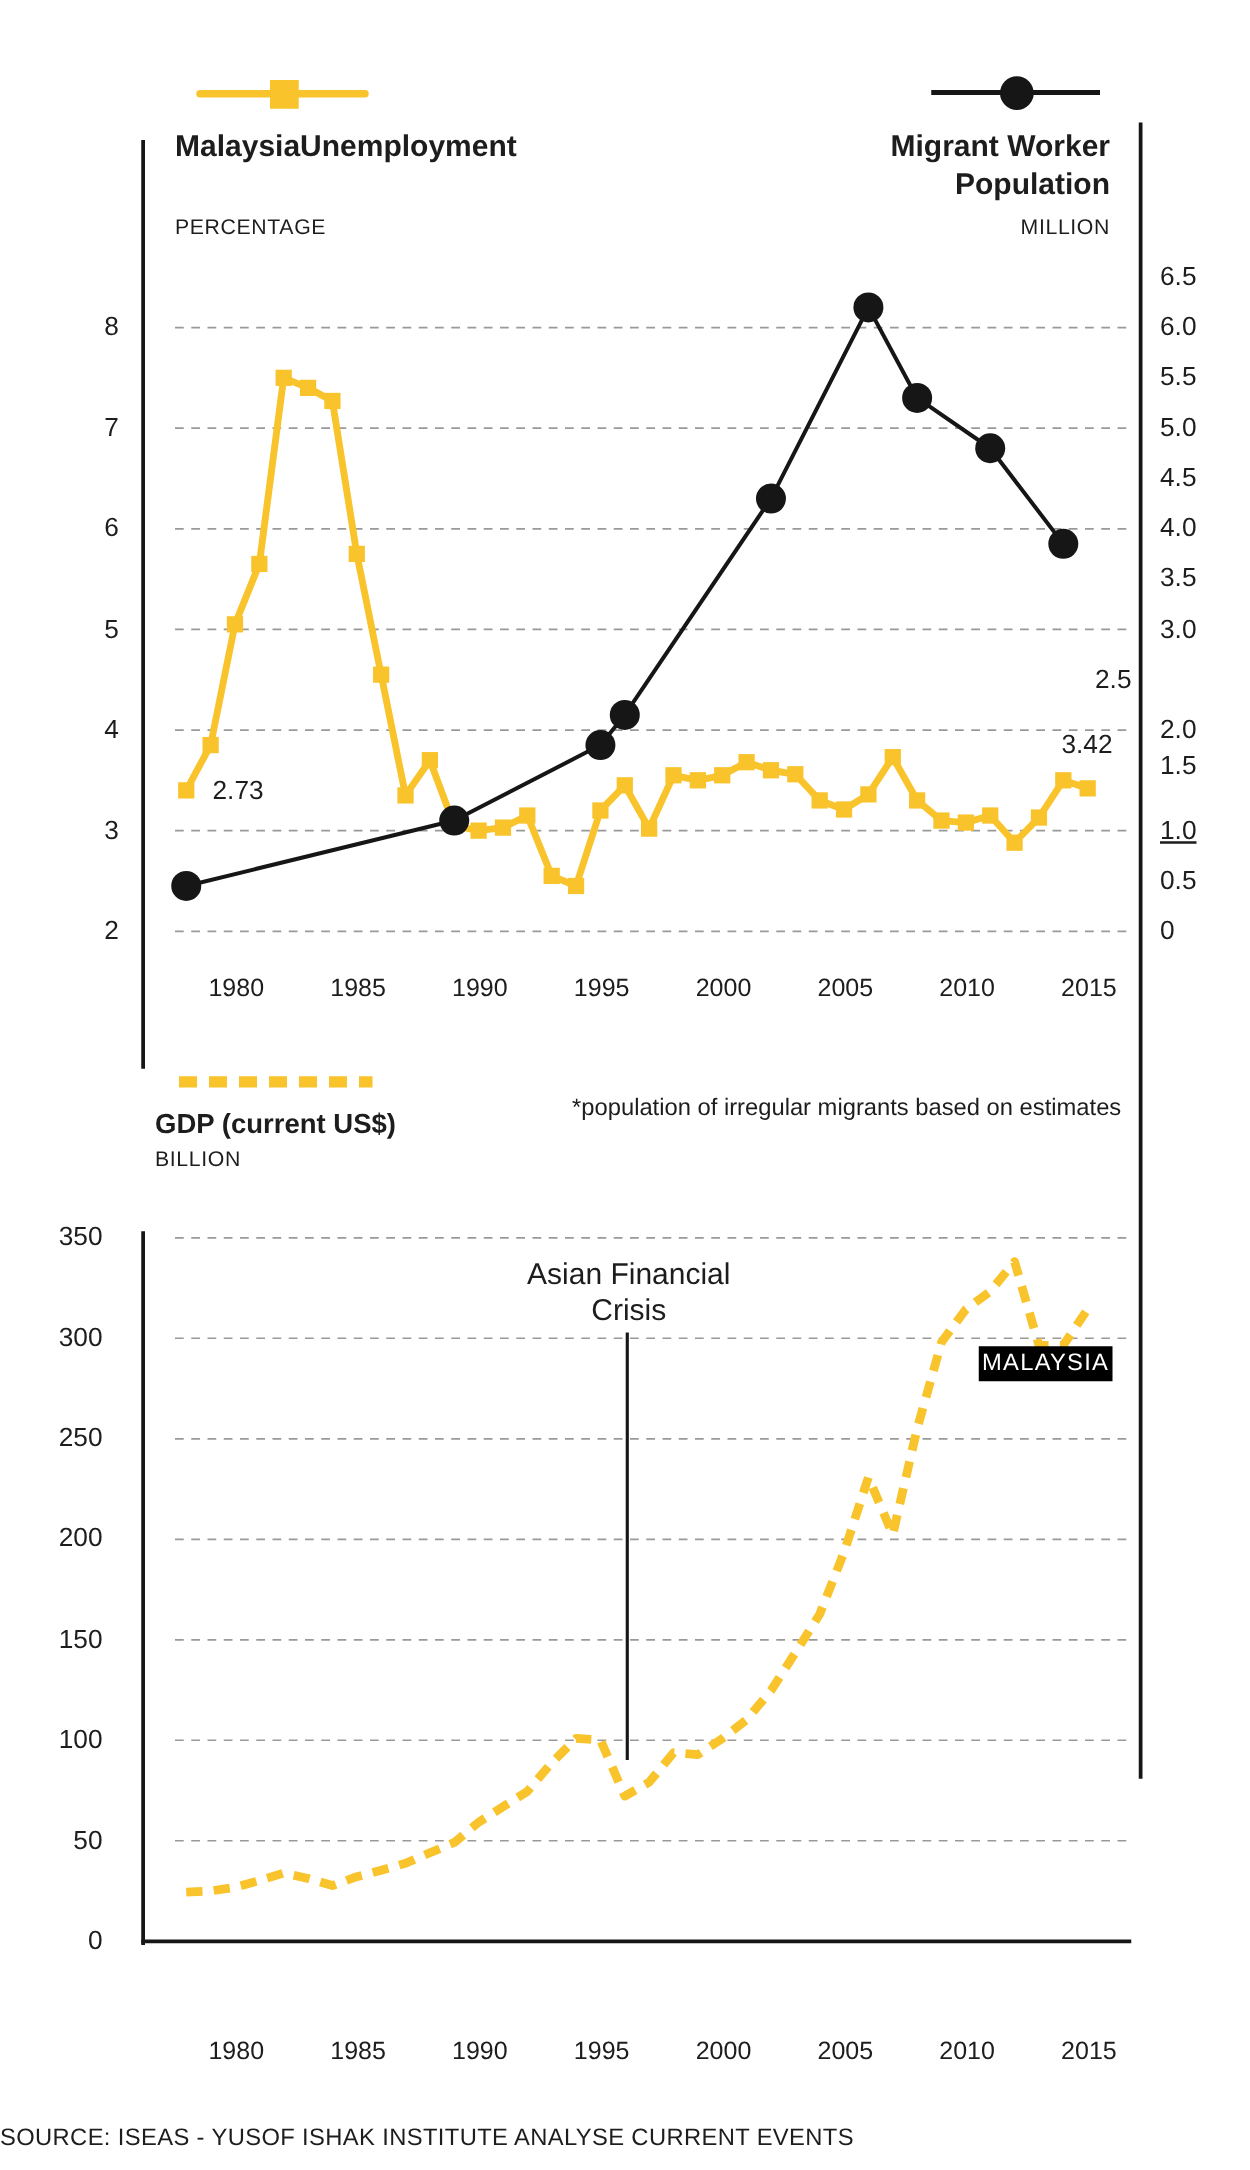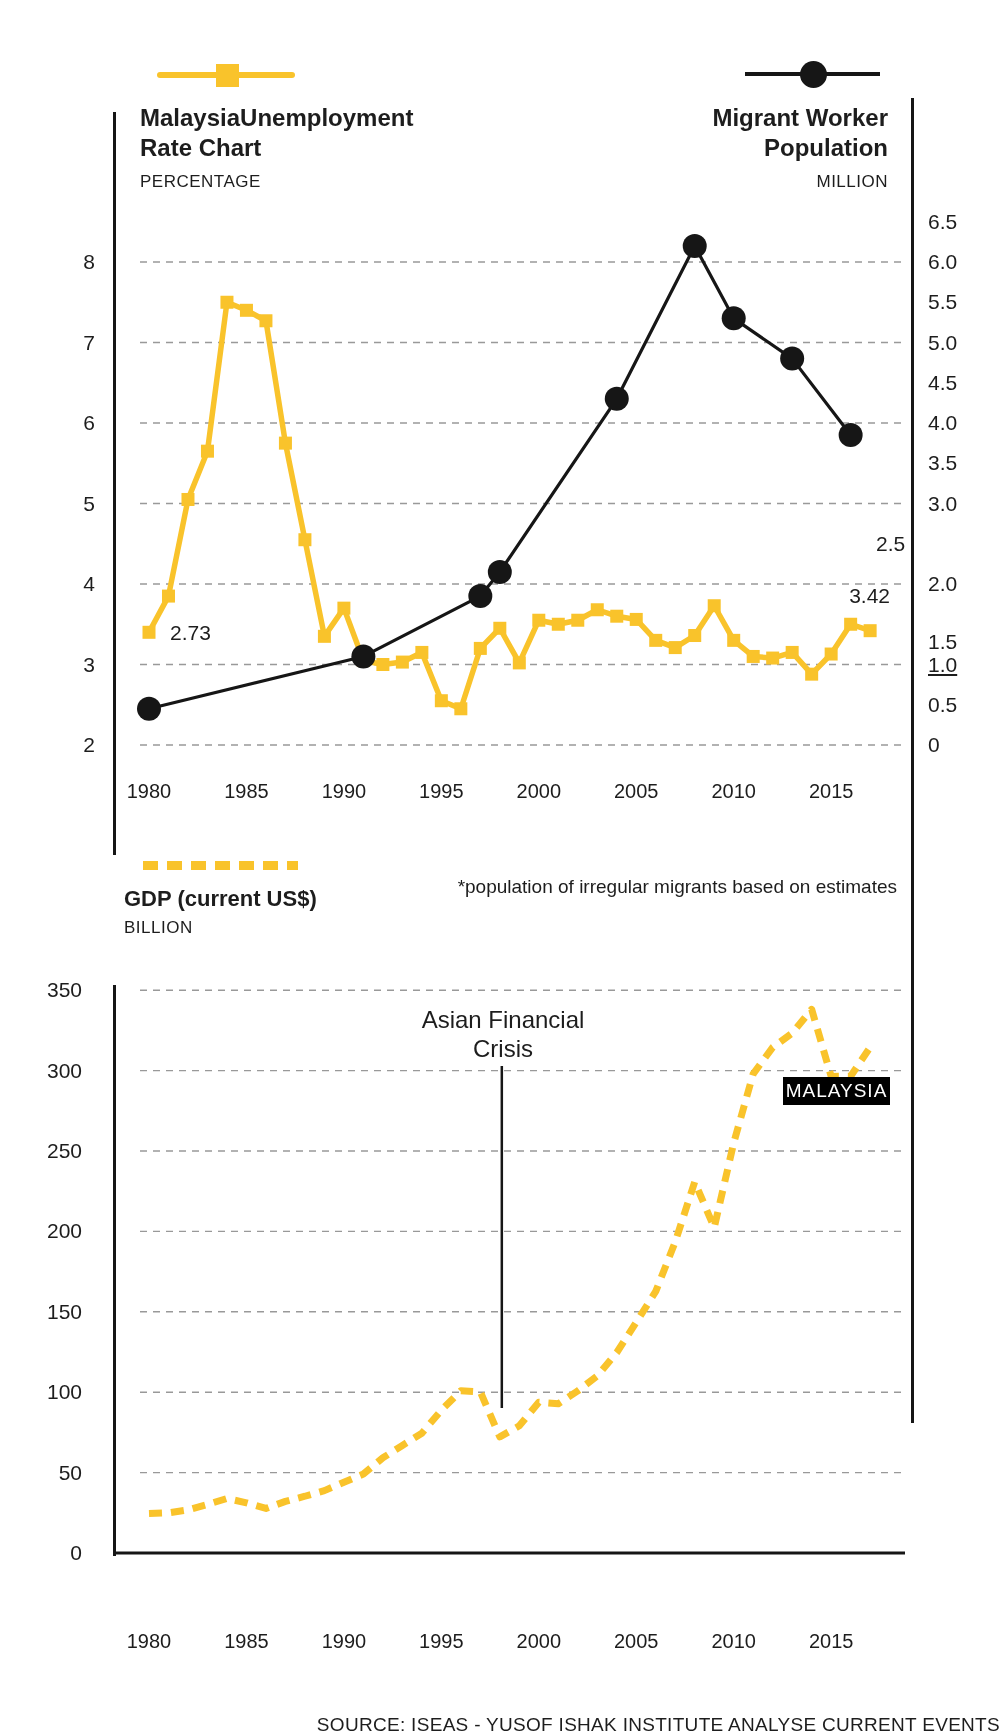--- a/index.html
+++ b/index.html
@@ -20,25 +20,25 @@
   .title-left{left:140px;top:103px;}
   .title-right{left:588px;top:103px;width:300px;text-align:right;}
   .subtitle{font-size:17px;letter-spacing:.5px;}
   .sub-left{left:140px;top:172px;}
   .sub-right{left:588px;top:172px;width:300px;text-align:right;}
   .gdp-title{left:124px;top:886px;font-size:22px;font-weight:bold;}
   .gdp-sub{left:124px;top:918px;}
   
   .src-top{left:300px;top:849px;width:597px;text-align:right;font-size:19px;}
   .footnote{left:300px;top:876px;width:597px;text-align:right;font-size:19px;}
-  .src-bottom{left:0;top:1700px;width:1000px;text-align:right;font-size:19px;letter-spacing:.3px;margin-top:14px;}
+  .src-bottom{left:0;top:1700px;width:1000px;text-align:left;font-size:19px;letter-spacing:.3px;}
   
   .tick{position:absolute;font-size:21px;color:#1d1d1d;}
   .tick.tr{text-align:right;}
-  .year{position:absolute;width:66px;text-align:center;font-size:20px;color:#1d1d1d;}
+  .year{position:absolute;width:66px;text-align:center;font-size:20px;color:#1d1d1d;padding-left:40px;}
   
   .val-first{left:170px;top:621px;font-size:21px;}
   .val-last{left:770px;top:584px;width:120px;text-align:right;font-size:21px;}
   
   .crisis{left:383px;top:1005px;width:240px;text-align:center;font-size:24px;font-weight:normal;line-height:29px;}
   
   .tag{left:783px;top:1077px;width:107px;height:28px;background:#000;color:#fff;
        font-size:19px;letter-spacing:1px;display:flex;align-items:center;justify-content:center;font-weight:500;}
 </style>
 </head>
@@ -119,21 +119,20 @@
   <div class="leg-sq"></div>
   <div class="leg-line-b"></div>
   <div class="leg-circ"></div>
 
   <div class="vline" style="left:113px;top:112px;height:743px;"></div>
   <div class="vline" style="left:911px;top:98px;height:1325px;"></div>
   <div class="vline" style="left:113px;top:985px;height:571px;"></div>
 
   <div class="abs title title-left">
     <div>MalaysiaUnemployment</div>
-    <div>Rate Chart</div>
   </div>
   <div class="abs subtitle sub-left">PERCENTAGE</div>
   <div class="abs title title-right">
     <div>Migrant Worker</div>
     <div>Population</div>
   </div>
   <div class="abs subtitle sub-right">MILLION</div>
 
   <div class="abs val-first">2.73</div>
   <div class="abs val-last">3.42</div>
@@ -164,21 +163,21 @@
       <div class="tick" style="left: 928px; top: 209.75px;">6.5</div>
       <div class="tick" style="left: 928px; top: 250px;">6.0</div>
       <div class="tick" style="left: 928px; top: 290.25px;">5.5</div>
       <div class="tick" style="left: 928px; top: 330.5px;">5.0</div>
       <div class="tick" style="left: 928px; top: 370.75px;">4.5</div>
       <div class="tick" style="left: 928px; top: 411px;">4.0</div>
       <div class="tick" style="left: 928px; top: 451.25px;">3.5</div>
       <div class="tick" style="left: 928px; top: 491.5px;">3.0</div>
       <div class="tick" style="left: 876px; top: 531.75px;">2.5</div>
       <div class="tick" style="left: 928px; top: 572px;">2.0</div>
-      <div class="tick" style="left: 928px; top: 630px;">1.5</div>
+      <div class="tick" style="left: 928px; top: 601px;">1.5</div>
       <div class="tick" style="left: 928px; top: 652.5px; text-decoration: underline;">1.0</div>
       <div class="tick" style="left: 928px; top: 692.75px;">0.5</div>
       <div class="tick" style="left: 928px; top: 733px;">0</div>
       <div class="year" style="left: 116px; top: 780px;">1980</div>
       <div class="year" style="left: 213.45px; top: 780px;">1985</div>
       <div class="year" style="left: 310.9px; top: 780px;">1990</div>
       <div class="year" style="left: 408.35px; top: 780px;">1995</div>
       <div class="year" style="left: 505.8px; top: 780px;">2000</div>
       <div class="year" style="left: 603.25px; top: 780px;">2005</div>
       <div class="year" style="left: 700.7px; top: 780px;">2010</div>

